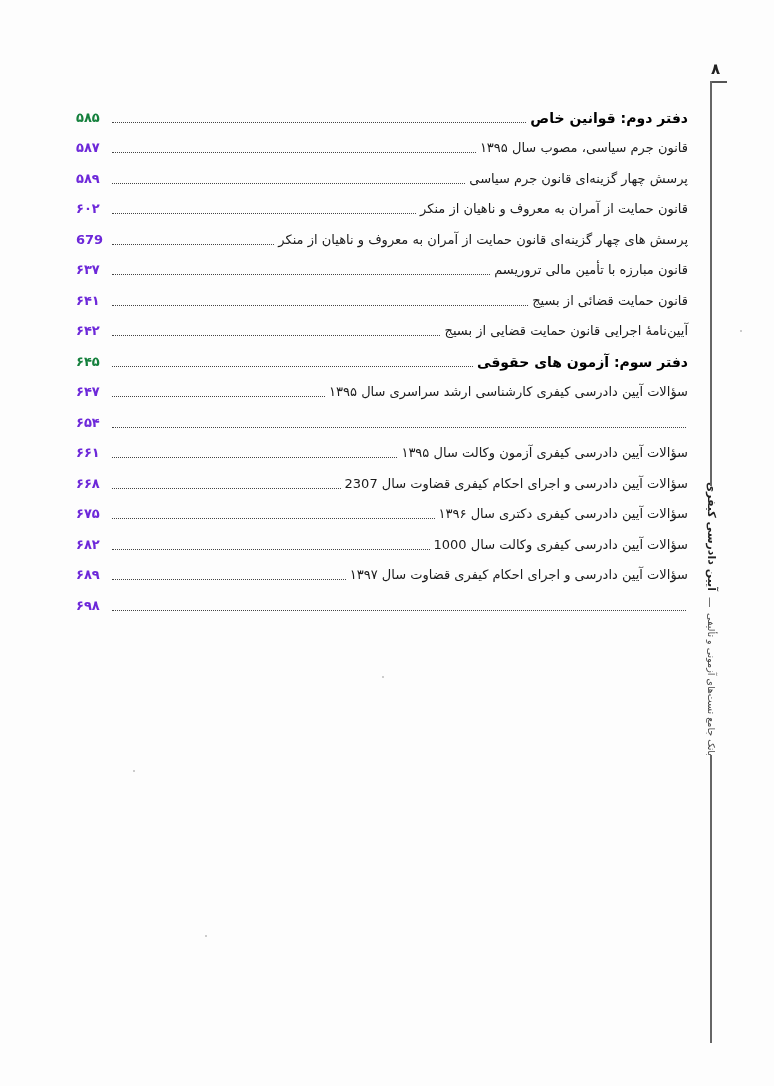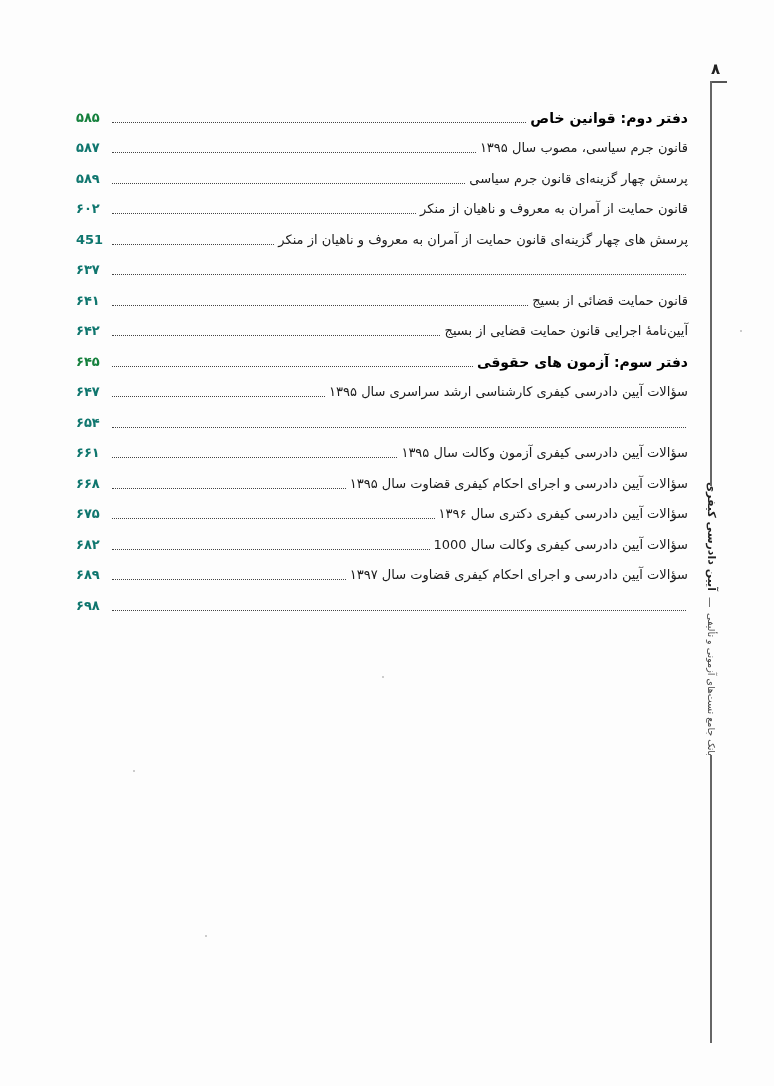--- a/index.html
+++ b/index.html
@@ -106,21 +106,21 @@
       flex: 1 1 auto;
       border-bottom: 1.5px dotted #444;
       margin: 0 2px 4px 2px;
       height: 1px;
     }
     .toc-page {
       flex: 0 0 auto;
       white-space: nowrap;
       font-weight: bold;
       font-size: 13px;
-      color: #0f766e;
+      color: #6d28d9;
       min-width: 34px;
       text-align: left;
     }
     .toc-row.heading .toc-title {
       font-weight: bold;
       color: #000000;
       font-size: 14px;
     }
     .toc-row.heading .toc-page {
       color: #15803d;
@@ -166,23 +166,24 @@
       <span class="toc-page">۵۸۹</span>
     </div>
     <div class="toc-row">
       <span class="toc-title">قانون حمایت از آمران به معروف و ناهیان از منکر</span>
       <span class="toc-dots"></span>
       <span class="toc-page">۶۰۲</span>
     </div>
     <div class="toc-row">
       <span class="toc-title">پرسش های چهار گزینه‌ای قانون حمایت از آمران به معروف و ناهیان از منکر</span>
       <span class="toc-dots"></span>
-      <span class="toc-page">451</span>
-    </div>
-    <div class="toc-row">
+      <span class="toc-page">679</span>
+    </div>
+    <div class="toc-row">
+      <span class="toc-title">قانون مبارزه با تأمین مالی تروریسم</span>
       <span class="toc-dots"></span>
       <span class="toc-page">۶۳۷</span>
     </div>
     <div class="toc-row">
       <span class="toc-title">قانون حمایت قضائی از بسیج</span>
       <span class="toc-dots"></span>
       <span class="toc-page">۶۴۱</span>
     </div>
     <div class="toc-row">
       <span class="toc-title">آیین‌نامهٔ اجرایی قانون حمایت قضایی از بسیج</span>
@@ -202,21 +203,21 @@
     <div class="toc-row">
       <span class="toc-dots"></span>
       <span class="toc-page">۶۵۴</span>
     </div>
     <div class="toc-row">
       <span class="toc-title">سؤالات آیین دادرسی کیفری آزمون وکالت سال ۱۳۹۵</span>
       <span class="toc-dots"></span>
       <span class="toc-page">۶۶۱</span>
     </div>
     <div class="toc-row">
-      <span class="toc-title">سؤالات آیین دادرسی و اجرای احکام کیفری قضاوت سال ۱۳۹۵</span>
+      <span class="toc-title">سؤالات آیین دادرسی و اجرای احکام کیفری قضاوت سال 2307</span>
       <span class="toc-dots"></span>
       <span class="toc-page">۶۶۸</span>
     </div>
     <div class="toc-row">
       <span class="toc-title">سؤالات آیین دادرسی کیفری دکتری سال ۱۳۹۶</span>
       <span class="toc-dots"></span>
       <span class="toc-page">۶۷۵</span>
     </div>
     <div class="toc-row">
       <span class="toc-title">سؤالات آیین دادرسی کیفری وکالت سال 1000</span>

